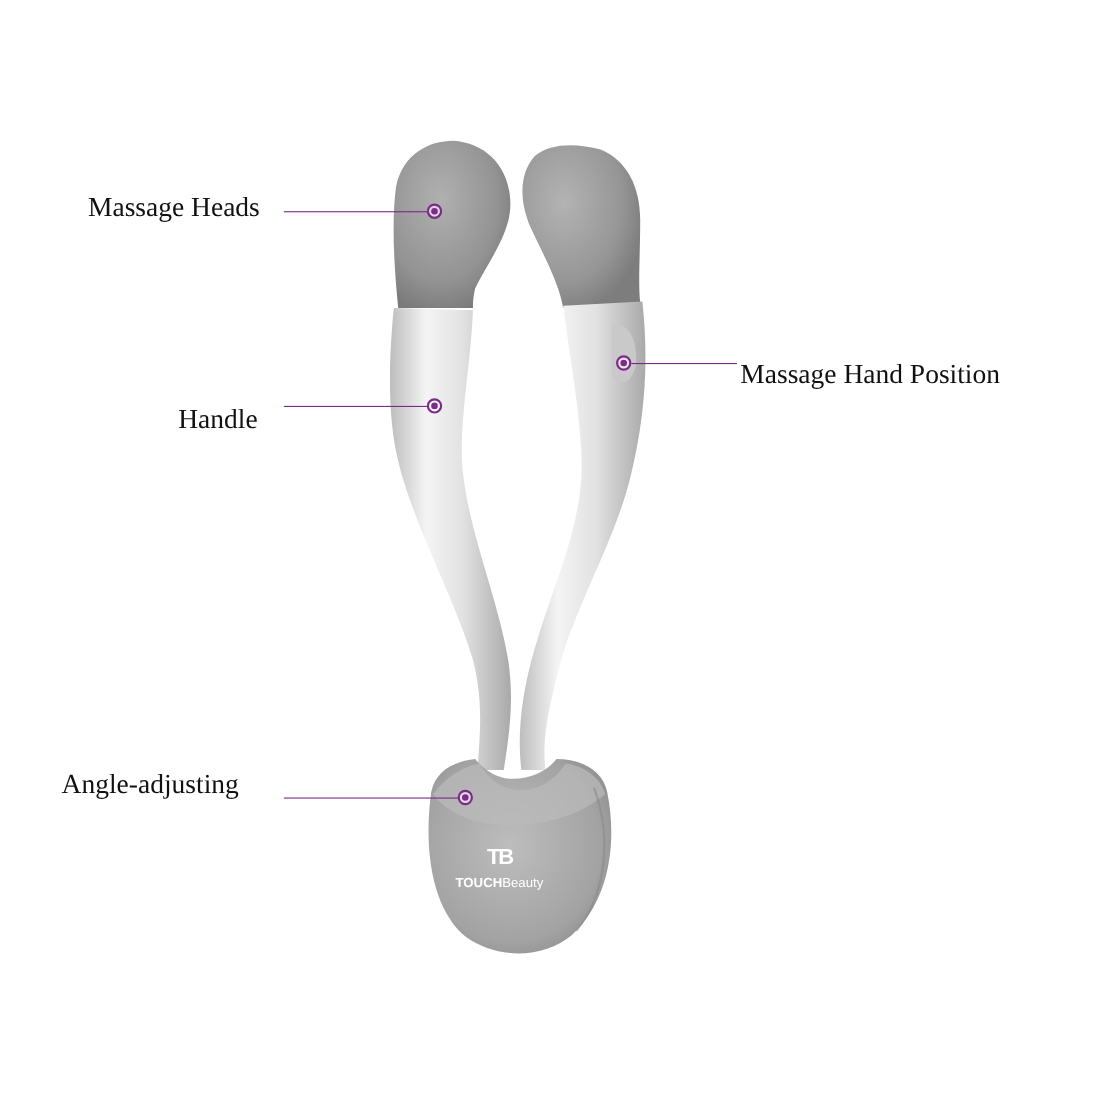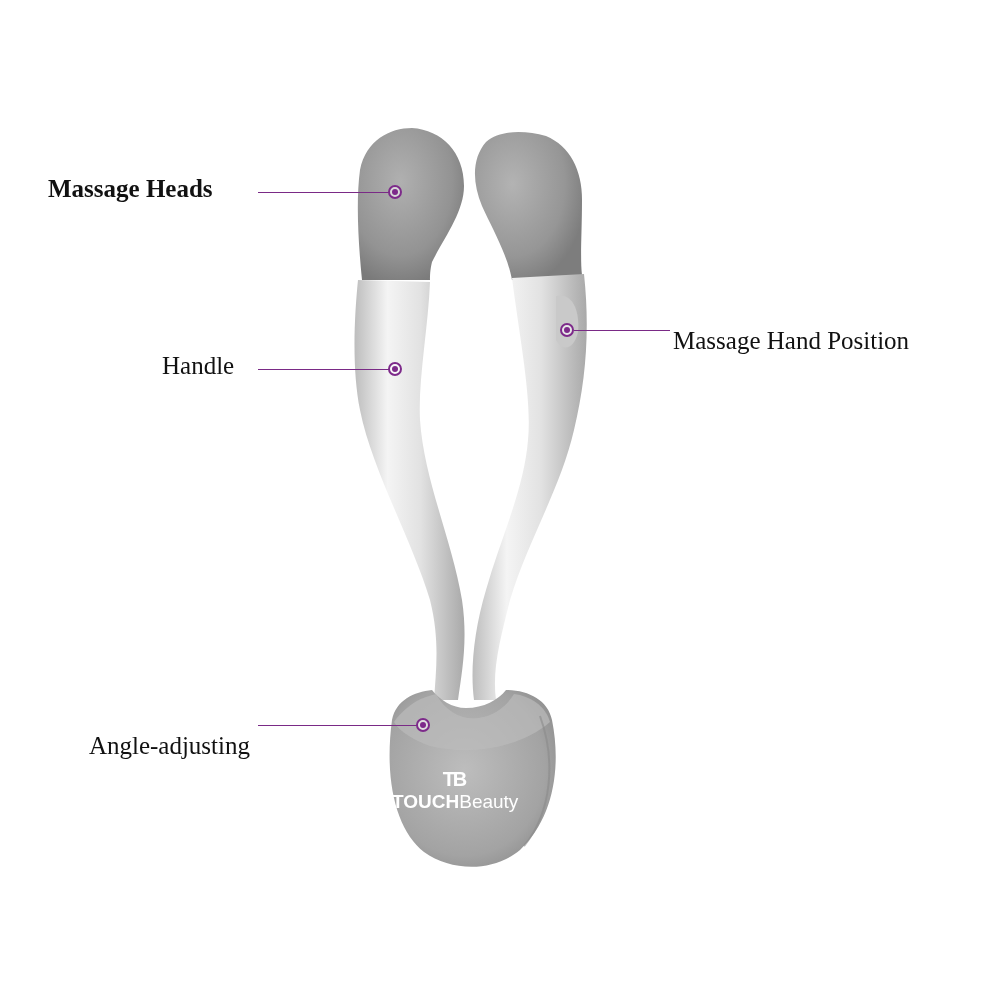--- a/index.html
+++ b/index.html
@@ -1,25 +1,25 @@
 <!DOCTYPE html>
 <html><head>
 <meta charset="utf-8">
 <style>
   html, body { margin:0; padding:0; background:#ffffff; }
   #stage { position:relative; width:1000px; height:1000px; overflow:hidden; background:#fff; font-family:"Liberation Serif","DejaVu Serif",serif; }
   svg#product { position:absolute; left:0; top:0; width:1000px; height:1000px; }
   .label { position:absolute; color:#111; font-size:25px; line-height:28px; white-space:nowrap; }
-  .label.center { text-align:right;margin-top:32px; }
+  .label.center { text-align:left; }
   .leader { position:absolute; height:1px; background:#7a2a86; }
   .marker { position:absolute; width:14px; height:14px; border-radius:50%; border:2px solid #7d2a8a; box-sizing:border-box; background:rgba(255,255,255,0.55); }
   .marker::after { content:""; position:absolute; left:2px; top:2px; width:6px; height:6px; border-radius:50%; background:#7d2a8a; }
   .brand { position:absolute; color:#fff; text-align:center; font-family:"Liberation Sans","DejaVu Sans",sans-serif; }
   .brand .mono { font-size:20px; font-weight:bold; letter-spacing:-2px; line-height:26px; }
-  .brand .name { font-size:19px; line-height:20px; }
+  .brand .name { font-size:12px; line-height:20px; }
   .brand .name b { font-weight:900; }
 </style>
 </head>
 <body>
 
 <div id="stage">
 
   <svg id="product" viewBox="0 0 1000 1000">
     <defs>
       <radialGradient id="headL" cx="0.4" cy="0.35" r="0.7">
@@ -64,25 +64,25 @@
       <path d="M394 722 C410 700 428 696 436 694 C446 712 462 720 478 718 C496 716 508 704 514 694 C530 696 546 706 550 722 C520 748 470 756 430 746 C414 740 400 732 394 722 Z" fill="#bababa" opacity="0.7"></path>
       <path d="M540 716 C556 760 552 812 524 846" stroke="#8a8a8a" stroke-width="2" fill="none" opacity="0.6"></path>
     </g>
   </svg>
 
   <div class="brand" style="left:392px; top:766px; width:124px;">
     <div class="mono">TB</div>
     <div class="name"><b>TOUCH</b><span>Beauty</span></div>
   </div>
 
-  <div class="label" style="left:48px; top:175px;font-weight:bold;">Massage Heads</div>
+  <div class="label" style="left:80px; top:175px;">Massage Heads</div>
   <div class="leader" style="left:258px; top:192px; width:132px;"></div>
   <div class="marker" style="left:388px; top:185px;"></div>
 
-  <div class="label" style="left:162px; top:352px;">Handle</div>
+  <div class="label" style="left:162px; top:368px;">Handle</div>
   <div class="leader" style="left:258px; top:369px; width:132px;"></div>
   <div class="marker" style="left:388px; top:362px;"></div>
 
   <div class="marker" style="left:560px; top:323px;"></div>
   <div class="leader" style="left:574px; top:330px; width:96px;"></div>
   <div class="label" style="left:673px; top:327px;">Massage Hand Position</div>
 
   <div class="label center" style="left:56px; top:700px; width:194px;">
     <div>Angle-adjusting</div>
   </div>

